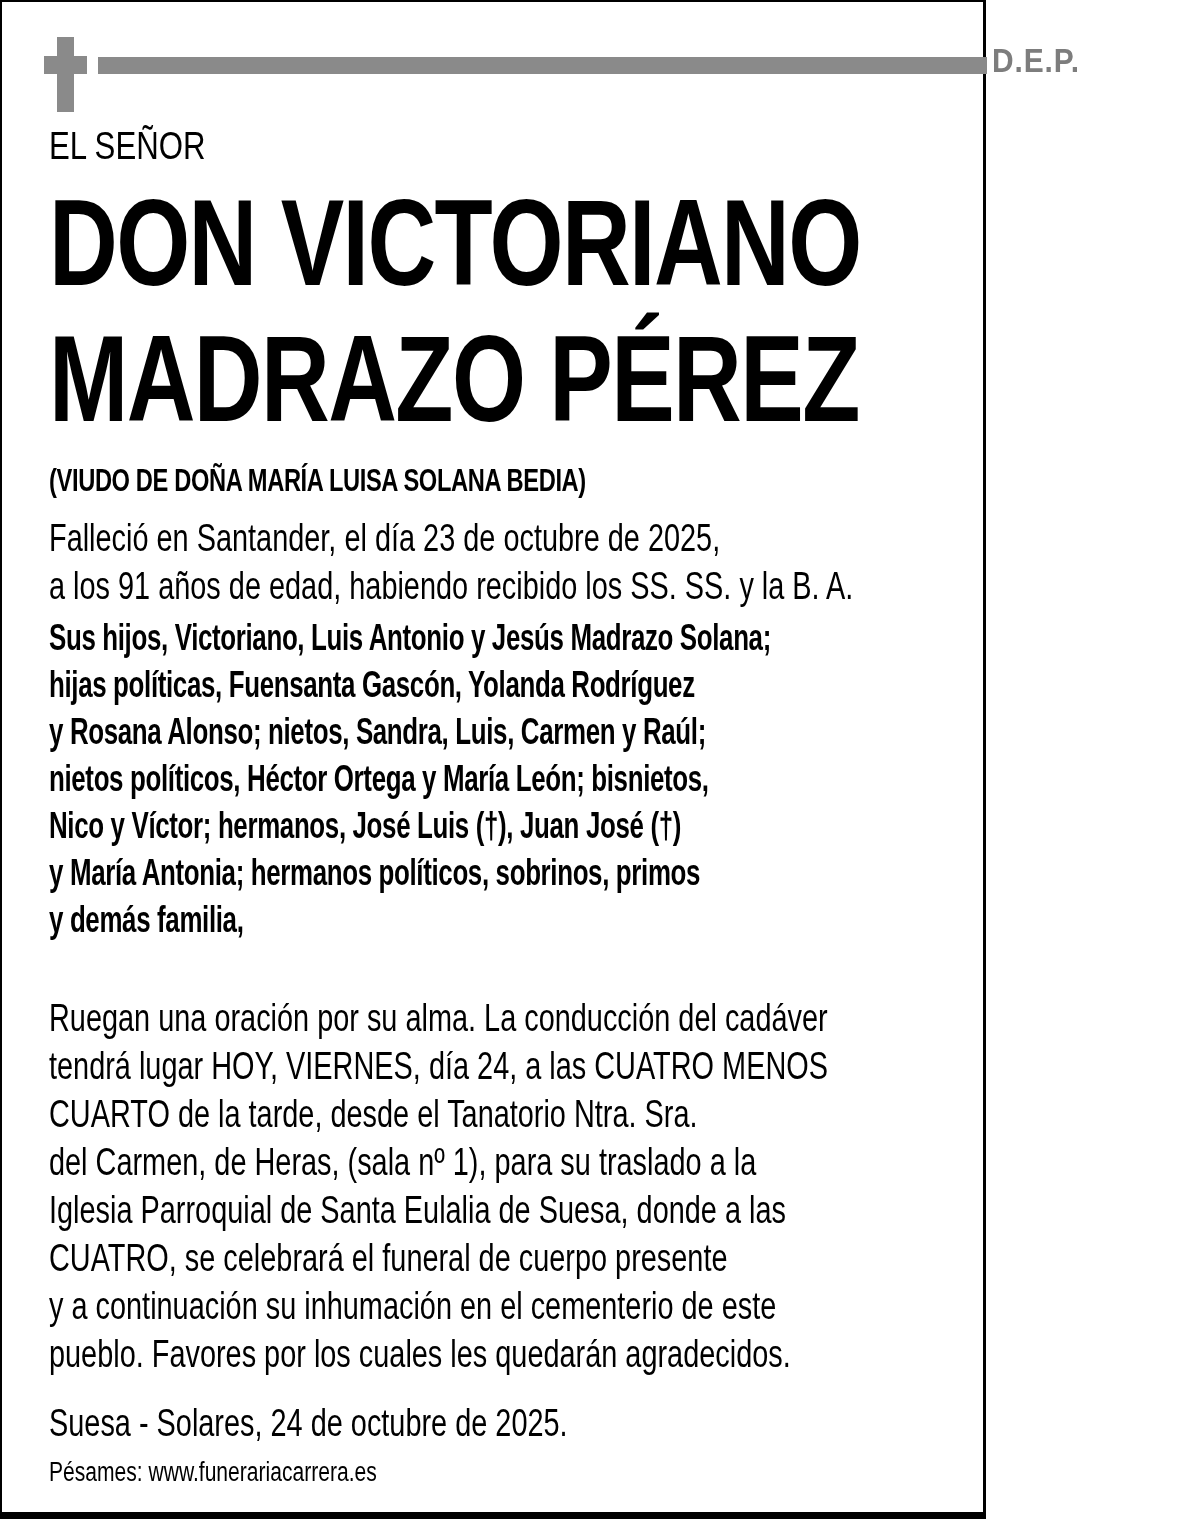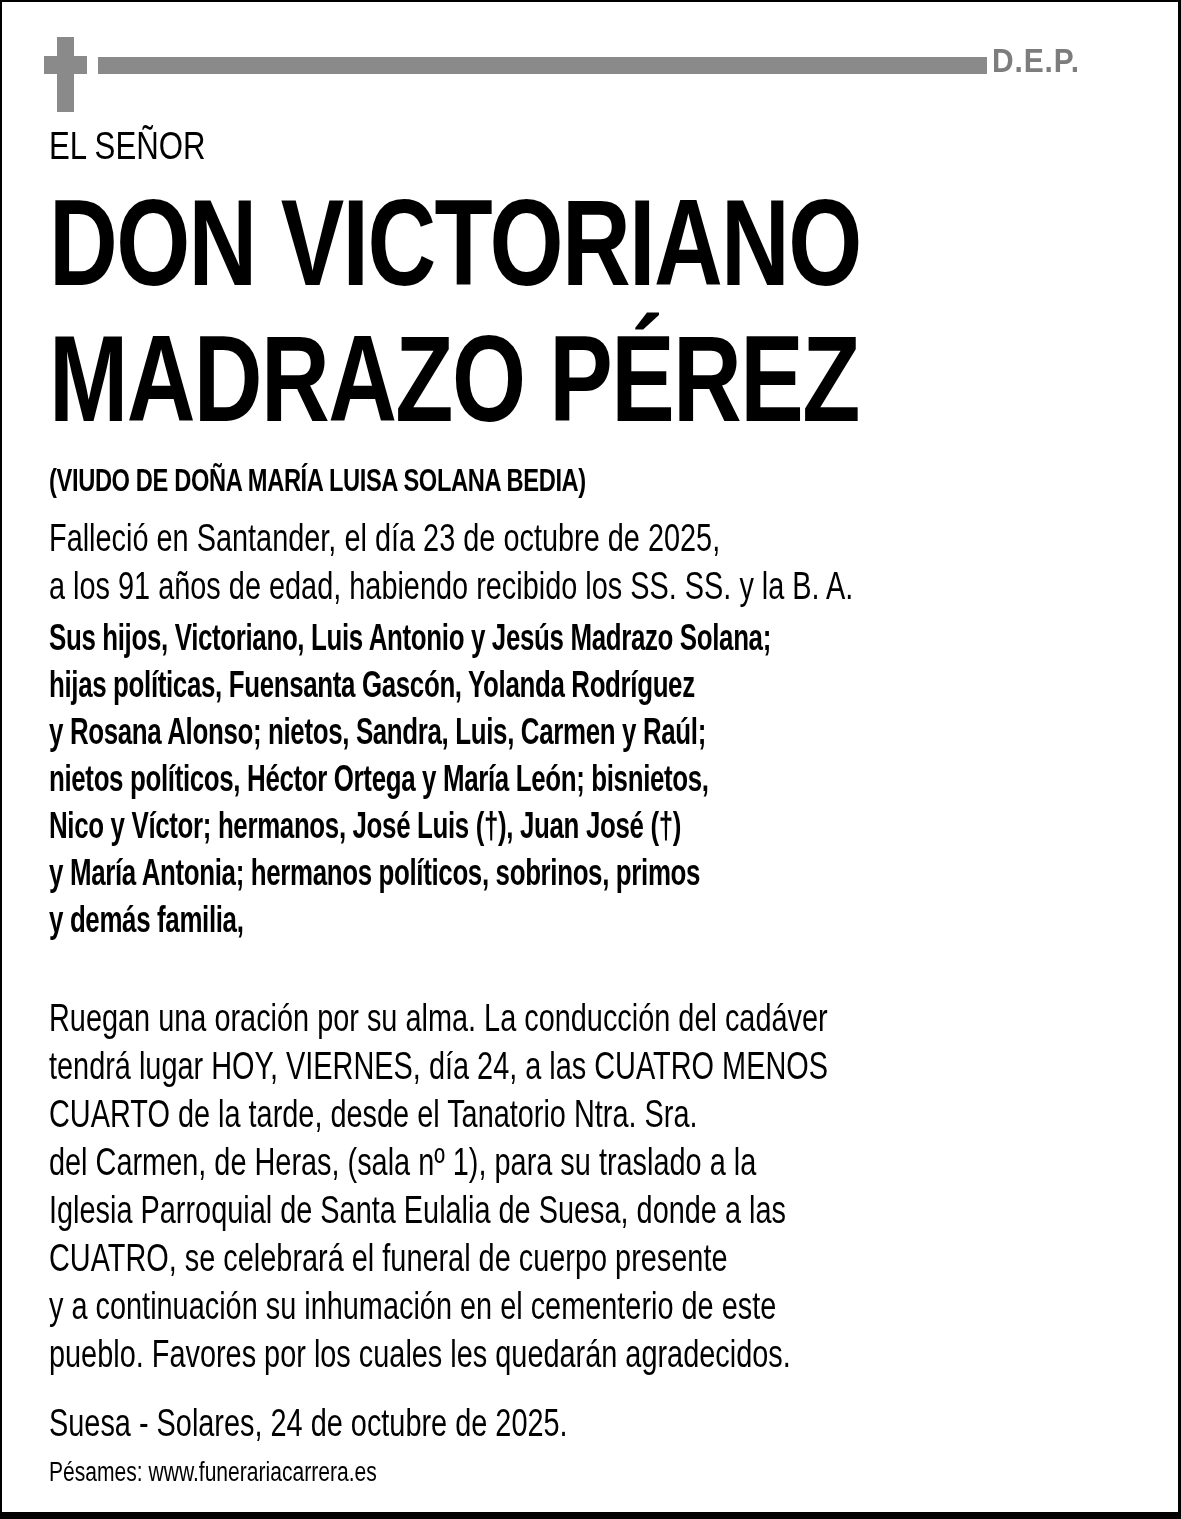--- a/index.html
+++ b/index.html
@@ -1,18 +1,18 @@
 <!DOCTYPE html>
 <html><head>
 <meta charset="utf-8">
 <style>
   html, body { margin: 0; padding: 0; background: #ffffff; }
   body { width: 1181px; height: 1519px; position: relative; overflow: hidden; }
   .frame {
-    position: absolute; left: 0; top: 0; width: 1181px; height: 1519px;
+    position: absolute; left: 0; top: 0; width: 986px; height: 1519px;
     box-sizing: border-box;
     border-top: 2px solid #000; border-left: 2px solid #000; border-right: 3px solid #000;
     border-bottom: 7px solid #000;
     background: #fff;
   }
   .cross-v { position: absolute; left: 55px; top: 35px; width: 17px; height: 75px; background: #8a8a8a; }
   .cross-h { position: absolute; left: 42px; top: 54px; width: 43px; height: 18px; background: #8a8a8a; }
   .rule { position: absolute; left: 96px; top: 55px; width: 889px; height: 17px; background: #8a8a8a; }
   .dep {
     position: absolute; left: 990px; top: 38px; height: 40px;

